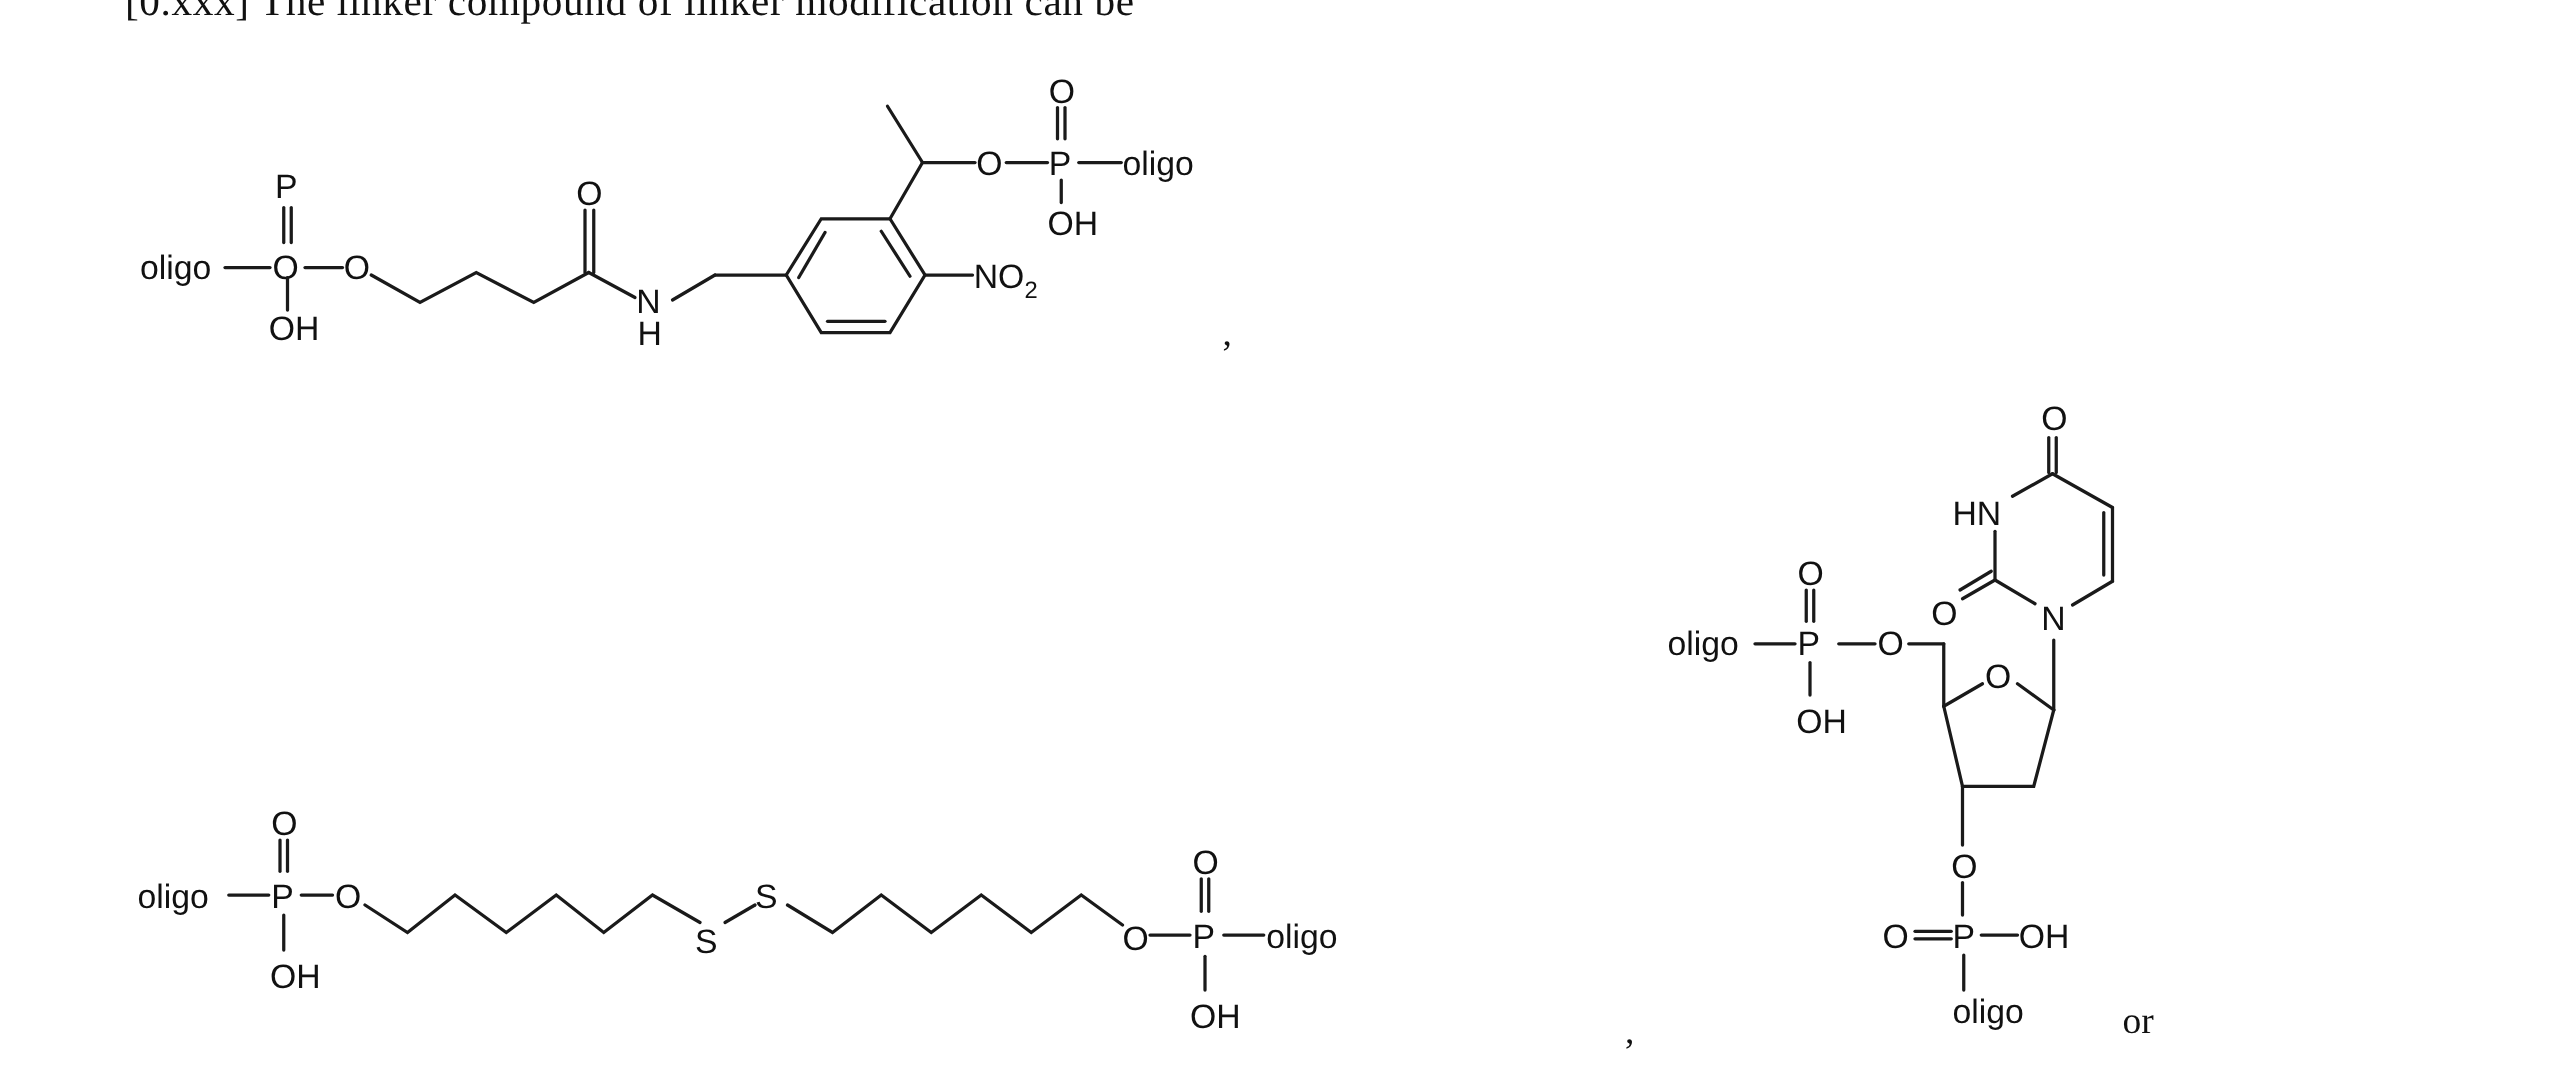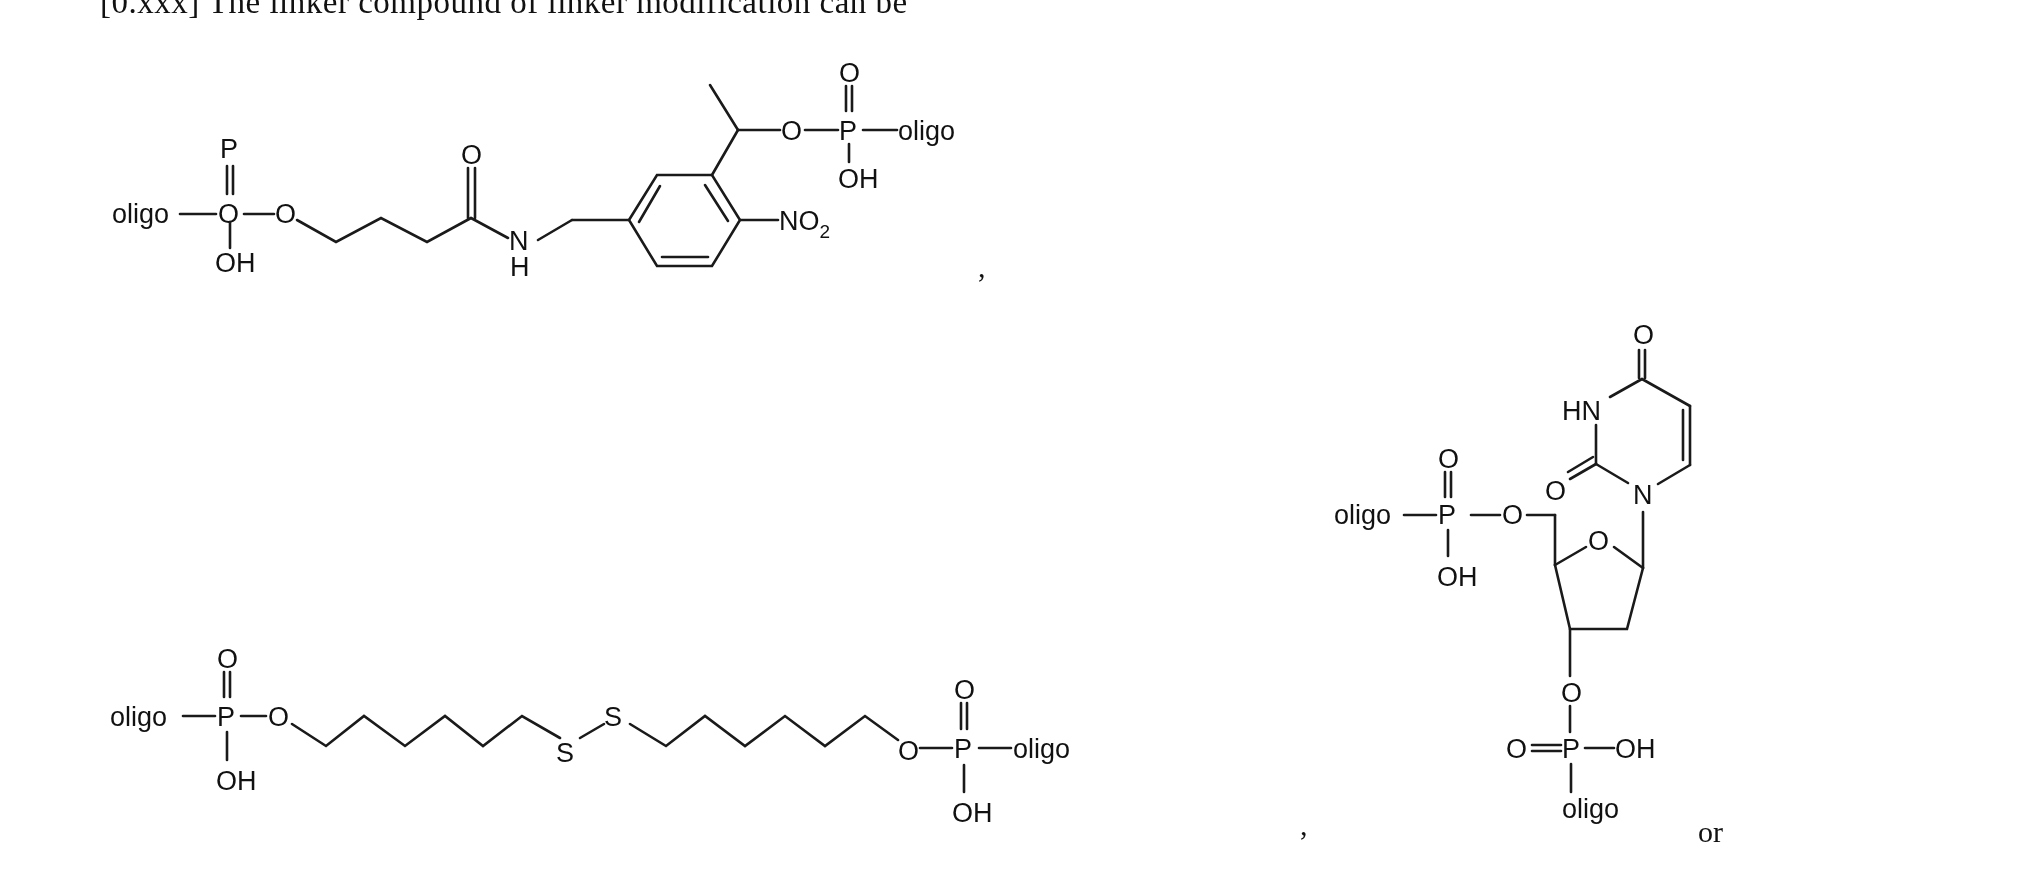--- a/index.html
+++ b/index.html
@@ -142,13 +142,13 @@
     <text class="atom" x="1506" y="758">O</text>
     <line class="bond" x1="1585" y1="748" x2="1614" y2="748"></line>
     <text class="atom" x="1615" y="758">OH</text>
     <line class="bond" x1="1571" y1="764" x2="1571" y2="792"></line>
     <text class="atom" x="1562" y="818">oligo</text>
   </g>
 </svg>
 
 <div class="punct" style="left:978px; top:250px;">,</div>
 <div class="punct" style="left:1300px; top:808px;">,</div>
-<div class="punct" style="left:1698px; top:800px;margin-top:15px;">or</div>
+<div class="punct" style="left:1698px; top:800px;">or</div>
 
 </body></html>

